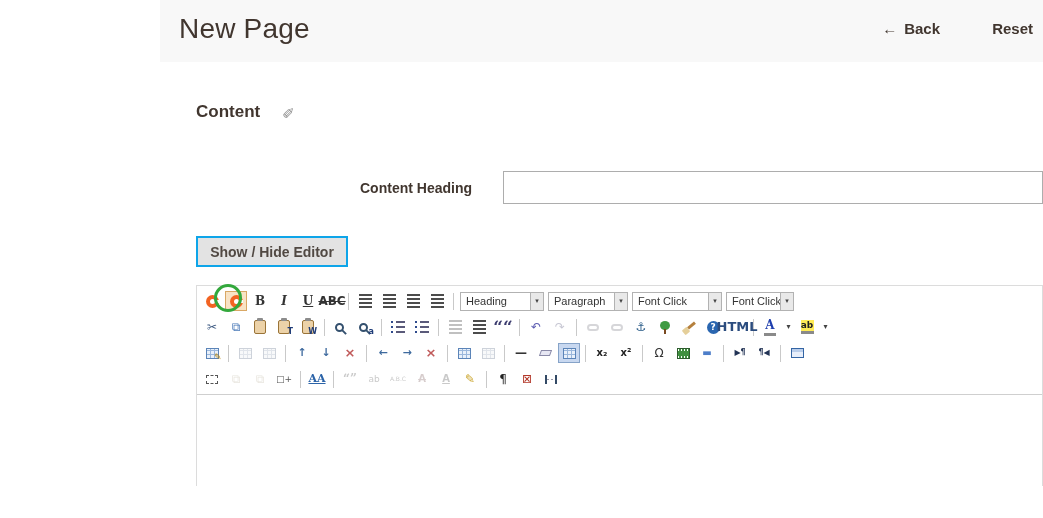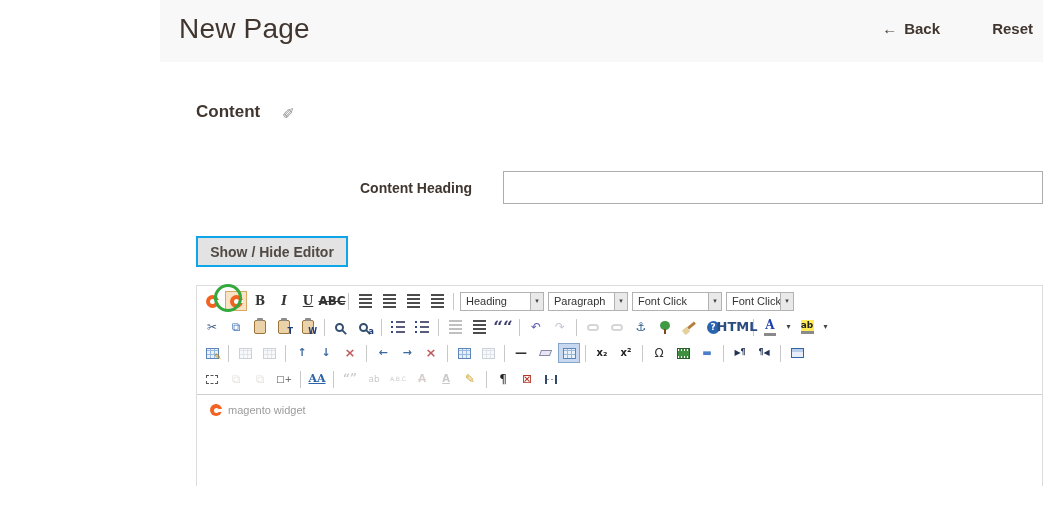--- a/index.html
+++ b/index.html
@@ -379,23 +379,17 @@
             <span class="gl" style="color: rgb(34, 34, 34);">¶</span>
           </span>
           <span class="tb-btn">
             <span class="gl" style="color: rgb(179, 56, 42);">⊠</span>
           </span>
           <span class="tb-btn">
             <span class="ic-pgbrk"></span>
           </span>
         </div>
       </div>
-    <div class="ed-content">
-      <div class="ph-line">
-        <span class="mg-ico"></span>
-        <span class="ph-text">magento widget</span>
-      </div>
-    </div>
   </div>
 
   <div class="ring" style="border-color: rgb(51, 168, 60);"></div>
 
 </div>
 
 </body></html>

